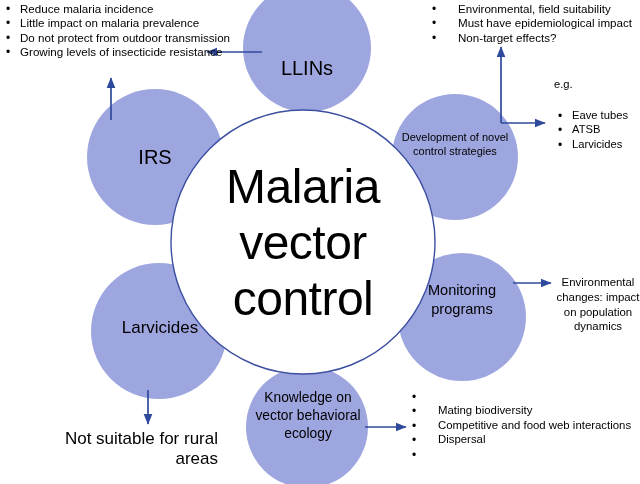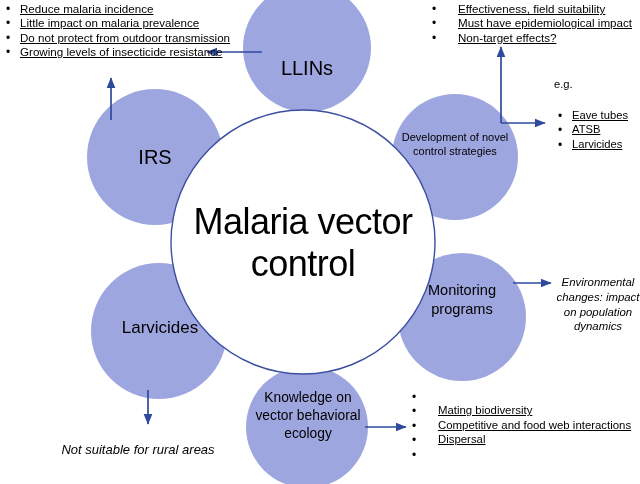--- a/index.html
+++ b/index.html
@@ -23,41 +23,39 @@
     position: absolute;
     left: 0;
     top: 0;
     width: 640px;
     height: 484px;
   }
   .txt {
     position: absolute;
     white-space: pre-wrap;
     line-height: 1.18;
-    font-style: italic;
   }
   
   .bullets {
     position: absolute;
   }
   .bullets .row {
     display: flex;
     align-items: flex-start;
     line-height: 1.20;
   }
   .bullets .dot {
     flex: 0 0 auto;
     width: 14px;
     text-align: left;
     font-size: 12px;
     line-height: 1.20;
   }
   .bullets .btext {
     flex: 1 1 auto;
-    text-decoration: underline;
   }
   .bullets.wide .dot {
     width: 26px;
   }
 
   
   #bullets-llins {
     left: 6px;
     top: 2px;
     width: 244px;
@@ -110,40 +108,40 @@
   #label-novel      { left: 392px; top: 104px; width: 126px; height: 80px; font-size: 11px; line-height: 1.30; }
   #label-monitoring { left: 398px; top: 272px; width: 128px; height: 56px; font-size: 14.6px; line-height: 1.30; }
   #label-knowledge  { left: 246px; top: 373px; width: 124px; height: 86px; font-size: 13.8px; line-height: 1.30; }
   #label-larvicides { left: 92px;  top: 303px; width: 136px; height: 50px; font-size: 17px; }
 
   #label-center {
     left: 178px;
     top: 150px;
     width: 250px;
     height: 186px;
-    font-size: 36px;
+    font-size: 48px;
     line-height: 1.16;
     letter-spacing: -0.5px;
   }
 
   
   #env-text {
     left: 556px;
     top: 275px;
     width: 84px;
     font-size: 11.4px;
     text-align: center;
     line-height: 1.30;
   }
   #rural-text {
     left: 58px;
-    top: 442px;
+    top: 429px;
     width: 160px;
-    font-size: 13px;
-    text-align: center;
+    font-size: 17px;
+    text-align: right;
   }
 </style>
 </head>
 <body>
 
 <div id="canvas">
 
   <svg class="layer" viewBox="0 0 640 484">
     <defs>
       <marker id="ah" markerWidth="7" markerHeight="7" refX="6" refY="3" orient="auto" markerUnits="strokeWidth">
@@ -207,21 +205,21 @@
       </div>
       <div class="row">
         <span class="dot">•</span>
         <span class="btext">Growing levels of insecticide  resistance</span>
       </div>
     </div>
 
   <div class="bullets wide" id="bullets-novel">
       <div class="row">
         <span class="dot">•</span>
-        <span class="btext">Effectiveness, field suitability</span>
+        <span class="btext">Environmental, field suitability</span>
       </div>
       <div class="row">
         <span class="dot">•</span>
         <span class="btext">Must have epidemiological  impact</span>
       </div>
       <div class="row">
         <span class="dot">•</span>
         <span class="btext">Non-target effects?</span>
       </div>
     </div>

